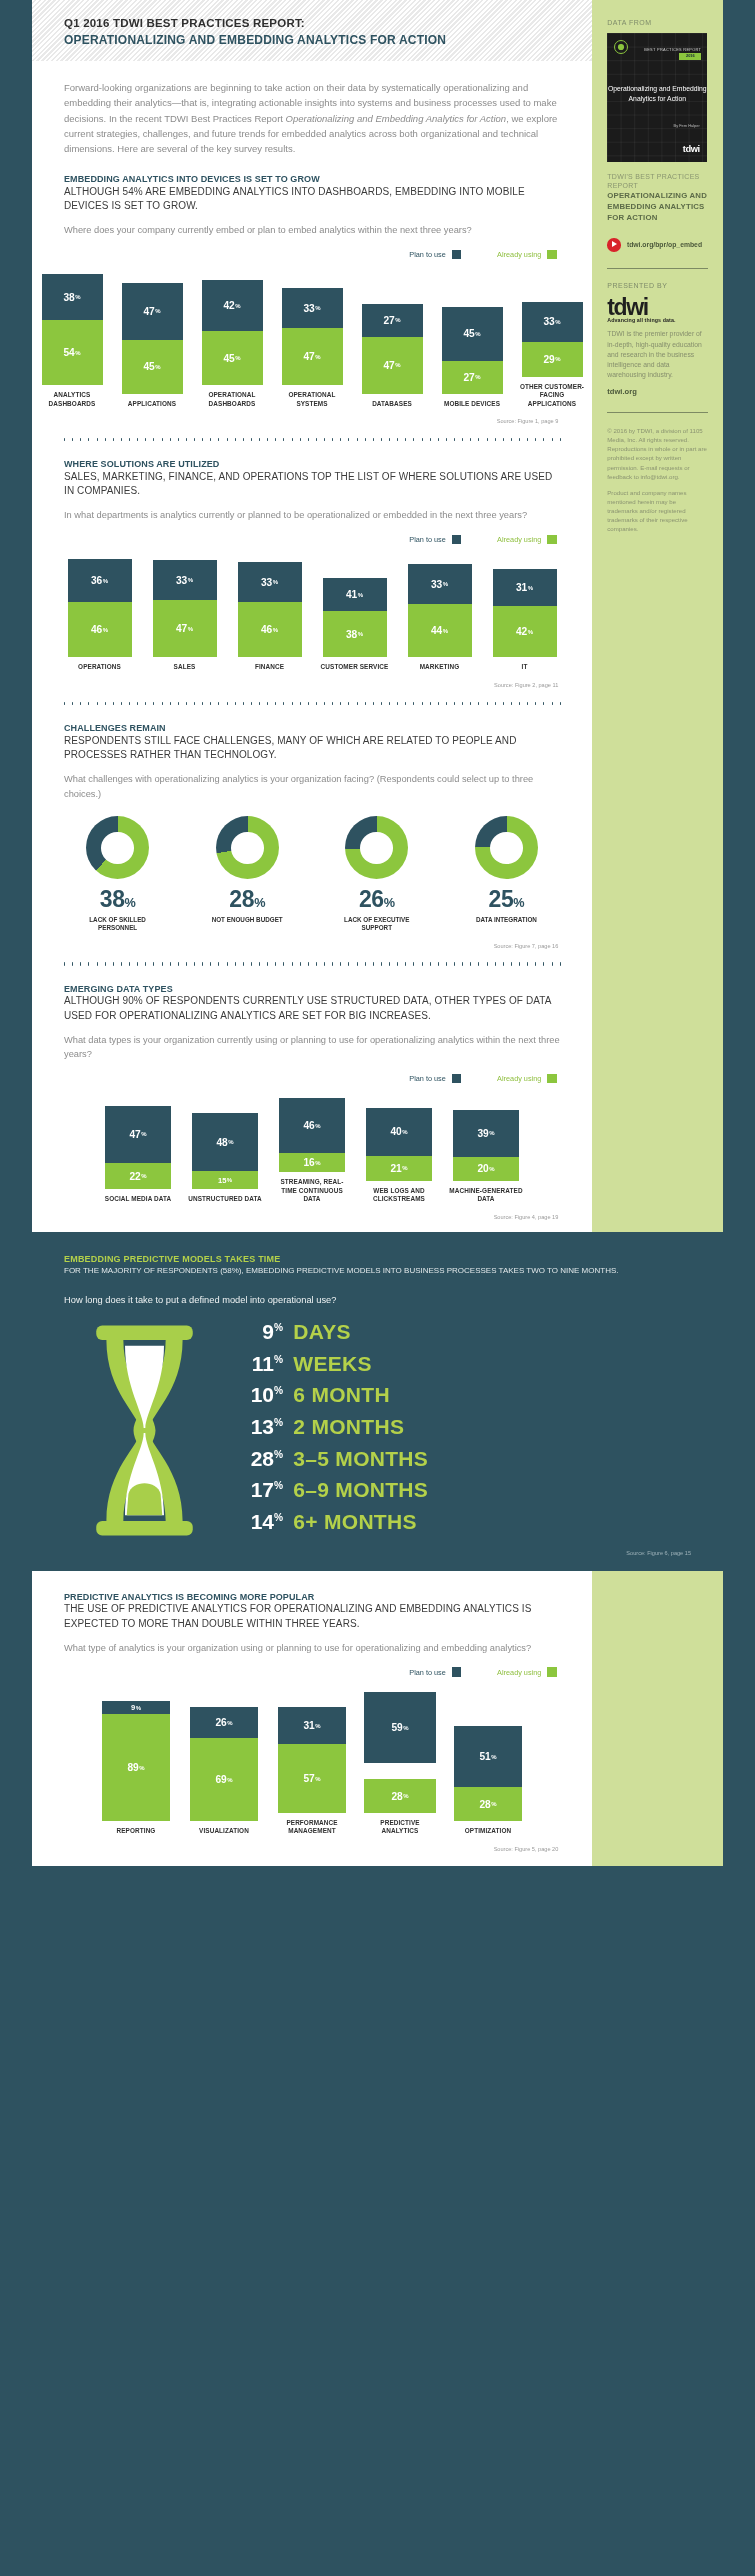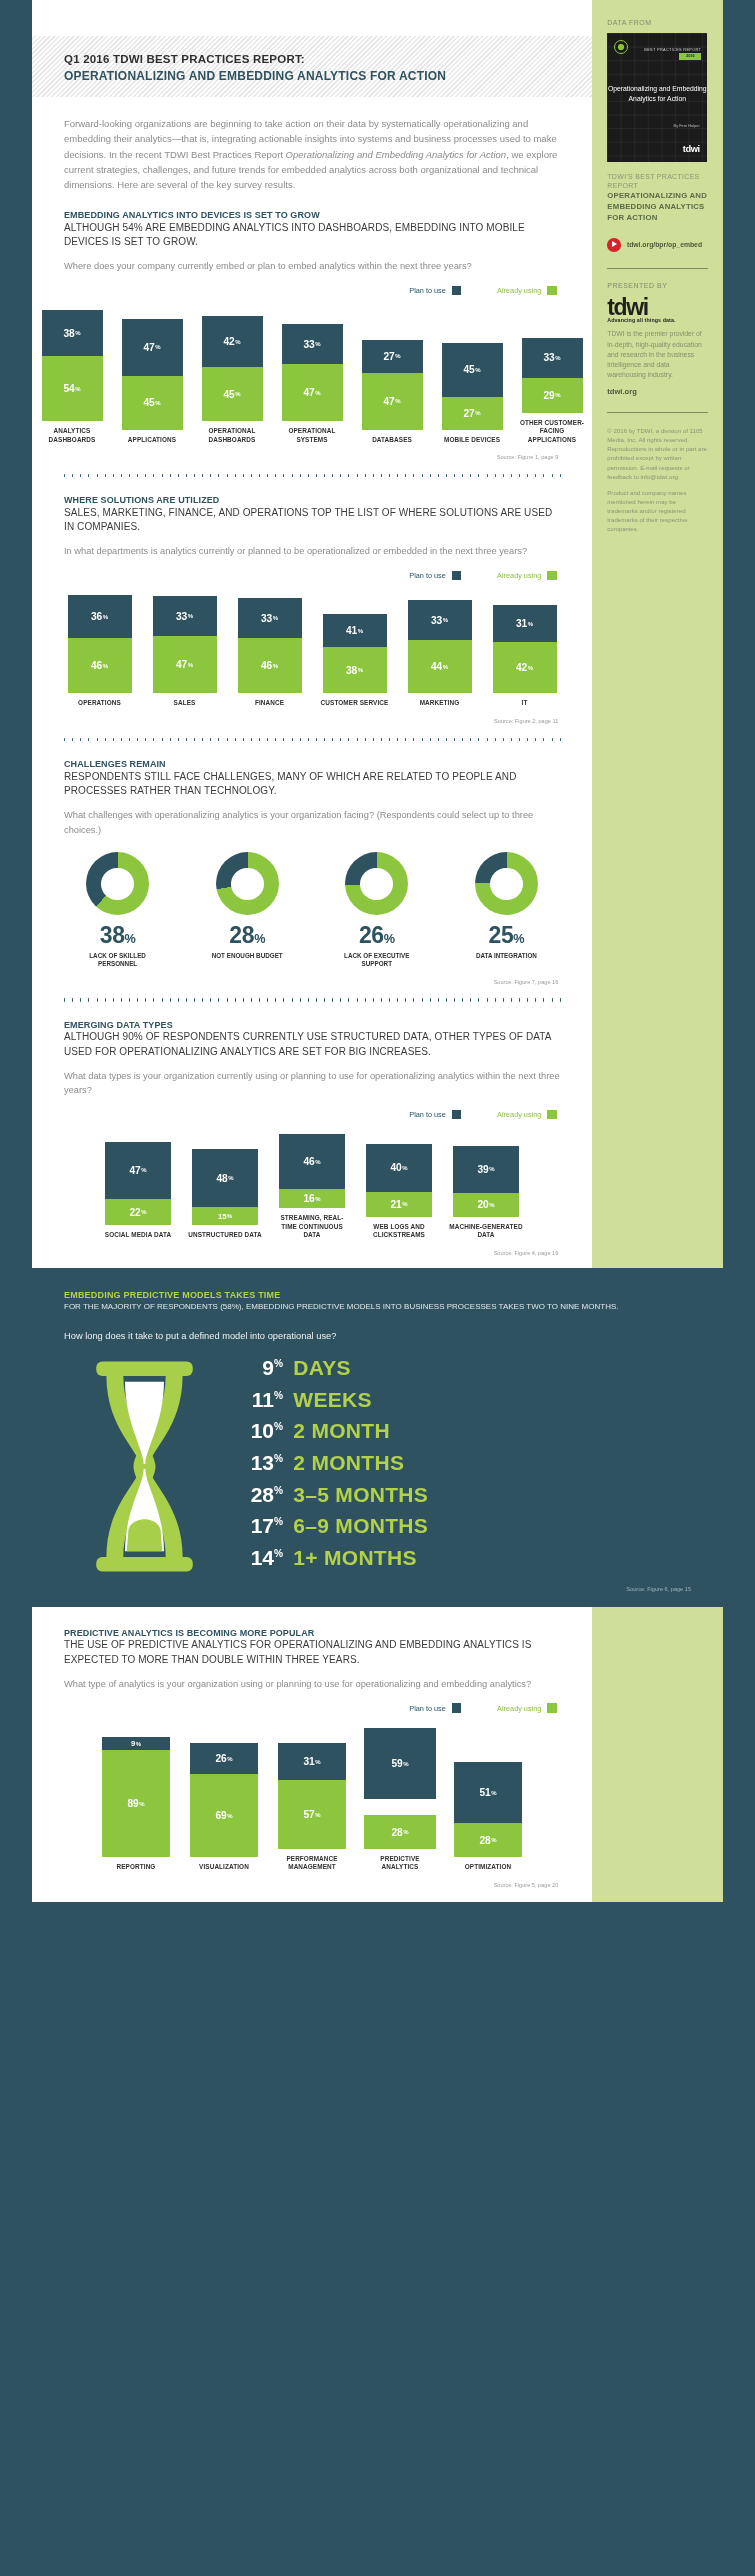--- a/index.html
+++ b/index.html
@@ -19,21 +19,20 @@
   
   .body-wrap { position: relative; margin: 0 32px; display: flex; align-items: flex-start; }
   .main-col { width: 560px; background: #ffffff; }
   .side-col { width: 131px; background: #cfdf9a; align-self: stretch; padding: 18.7px 15.3px 25.5px 15.3px; }
 
   
   .title-band {
     background: #f2f2f2;
     background-image: repeating-linear-gradient(135deg, #ffffff 0 1.7px, #e9e9e9 1.7px 3.4px);
     padding: 16px 0 13.6px 32px;
-    margin-top: 36px;
   }
   .title-line1 { font-size: 11.5px; font-weight: 700; color: #2f2f2f; letter-spacing: 0.2px; line-height: 1.35; }
   .title-line2 { font-size: 12px; font-weight: 700; color: #2e5260; letter-spacing: 0.2px; line-height: 1.35; }
 
   .content { padding: 18.7px 32px 0 32px; }
 
   .intro { font-size: 9.5px; line-height: 1.62; color: #8c8c8c; }
   .intro i { font-style: italic; }
 
   
@@ -609,37 +608,37 @@
           <div class="hg-row">
             <div class="hg-pct">9<sup>%</sup></div>
             <div class="hg-lab">DAYS</div>
           </div>
           <div class="hg-row">
             <div class="hg-pct">11<sup>%</sup></div>
             <div class="hg-lab">WEEKS</div>
           </div>
           <div class="hg-row">
             <div class="hg-pct">10<sup>%</sup></div>
-            <div class="hg-lab">2 MONTH</div>
+            <div class="hg-lab">6 MONTH</div>
           </div>
           <div class="hg-row">
             <div class="hg-pct">13<sup>%</sup></div>
             <div class="hg-lab">2 MONTHS</div>
           </div>
           <div class="hg-row">
             <div class="hg-pct">28<sup>%</sup></div>
             <div class="hg-lab">3–5 MONTHS</div>
           </div>
           <div class="hg-row">
             <div class="hg-pct">17<sup>%</sup></div>
             <div class="hg-lab">6–9 MONTHS</div>
           </div>
           <div class="hg-row">
             <div class="hg-pct">14<sup>%</sup></div>
-            <div class="hg-lab">1+ MONTHS</div>
+            <div class="hg-lab">6+ MONTHS</div>
           </div>
         </div>
     </div>
     <div class="db-source">Source: Figure 6, page 15</div>
   </div>
 
   <div class="body-wrap">
     <div class="main-col">
       <div class="content" style="padding-top:20.4px">
         <div class="sec" style="padding-top:0">

